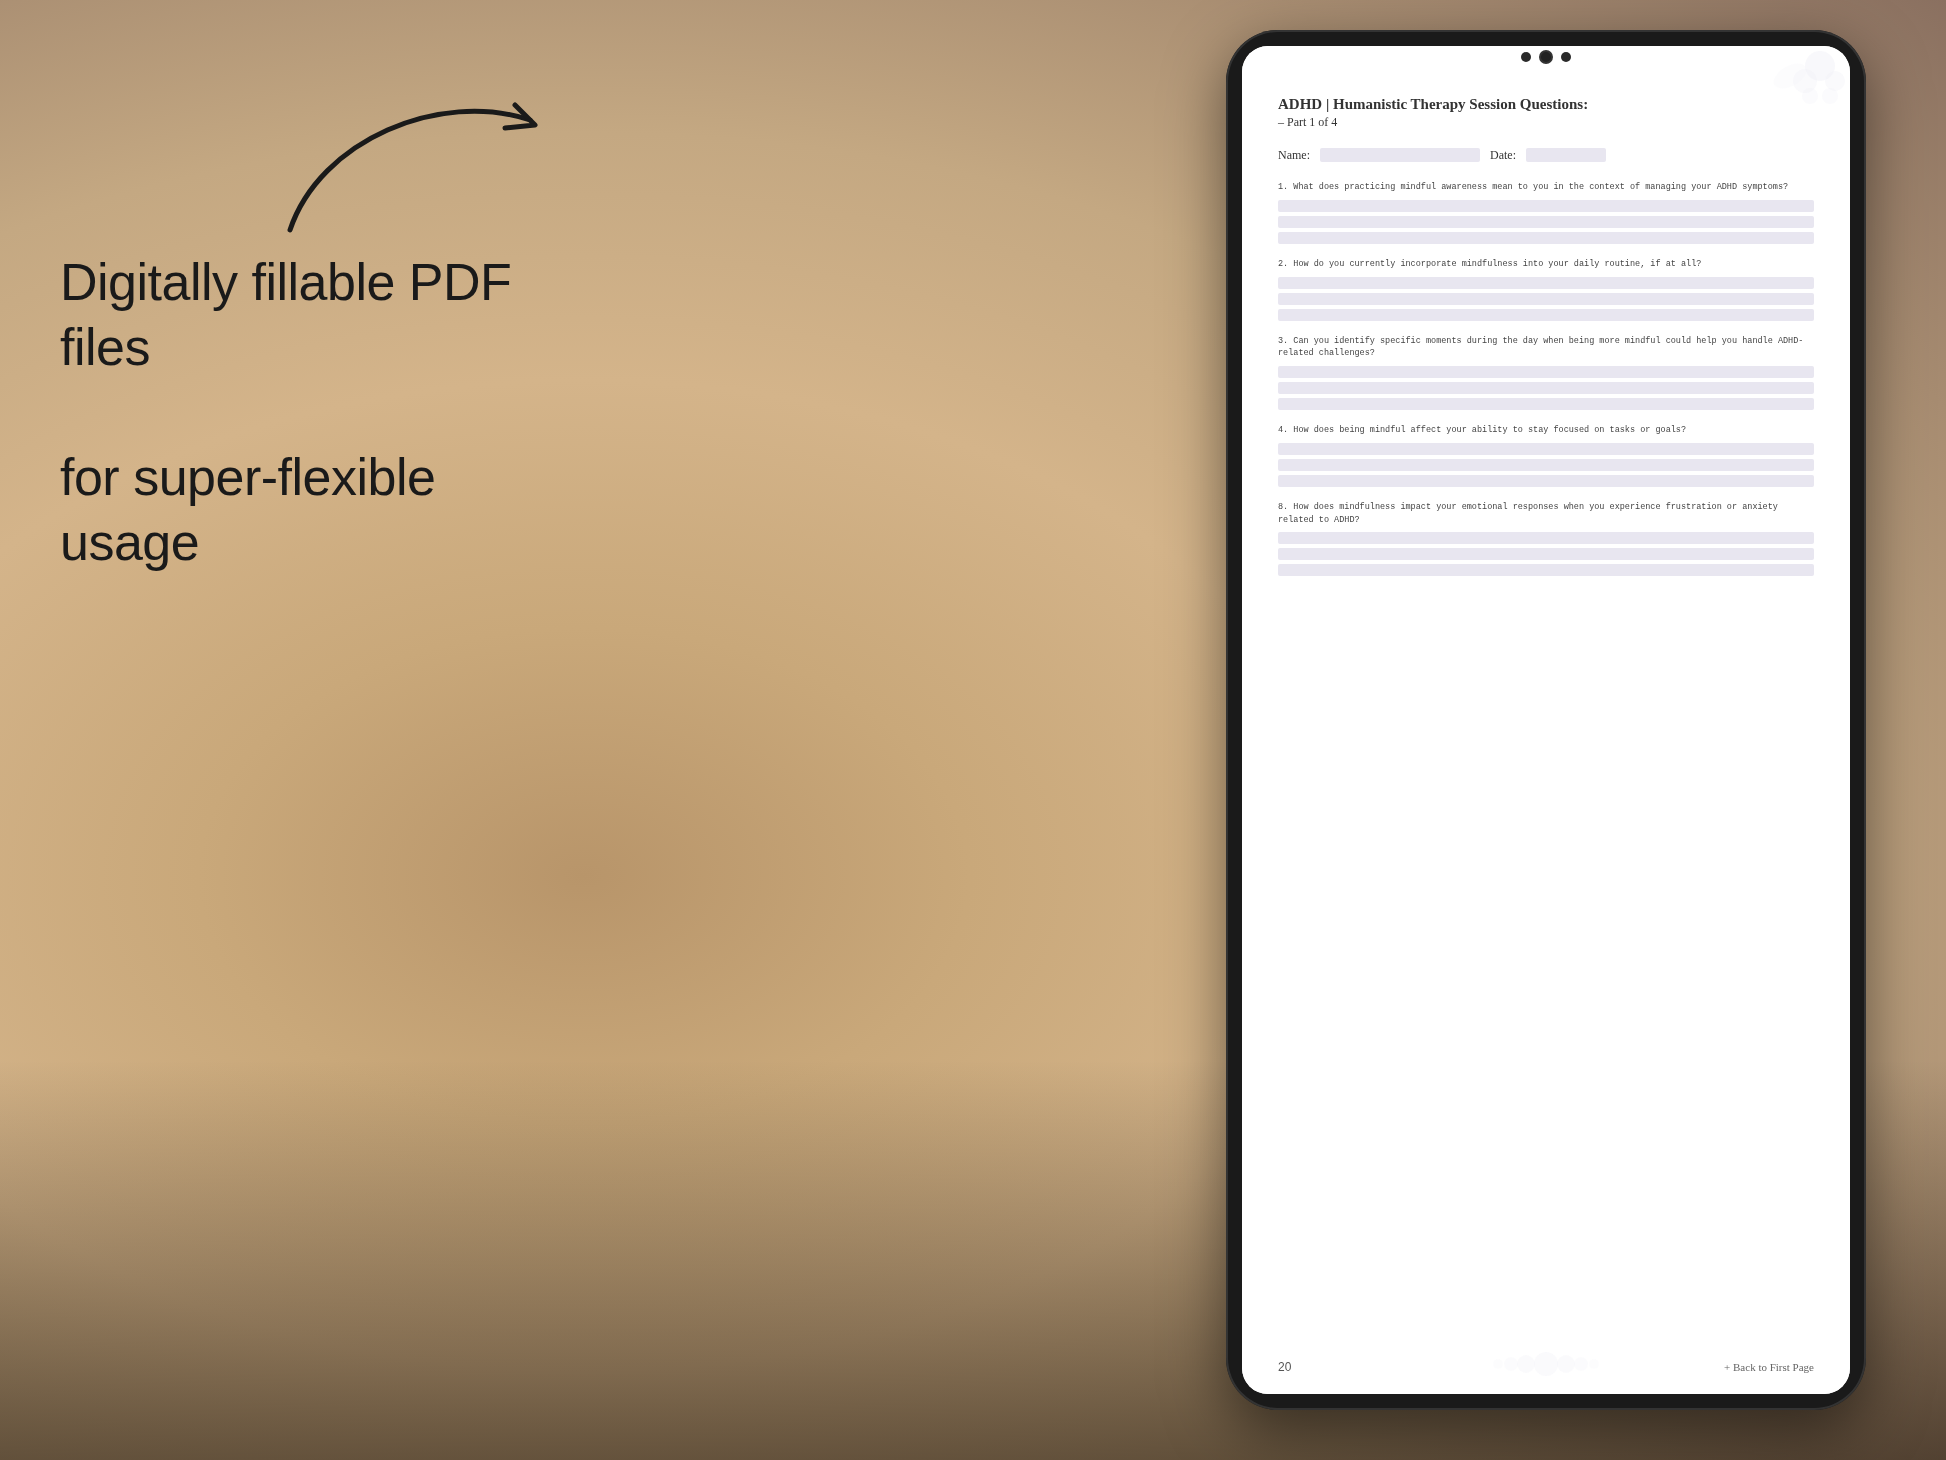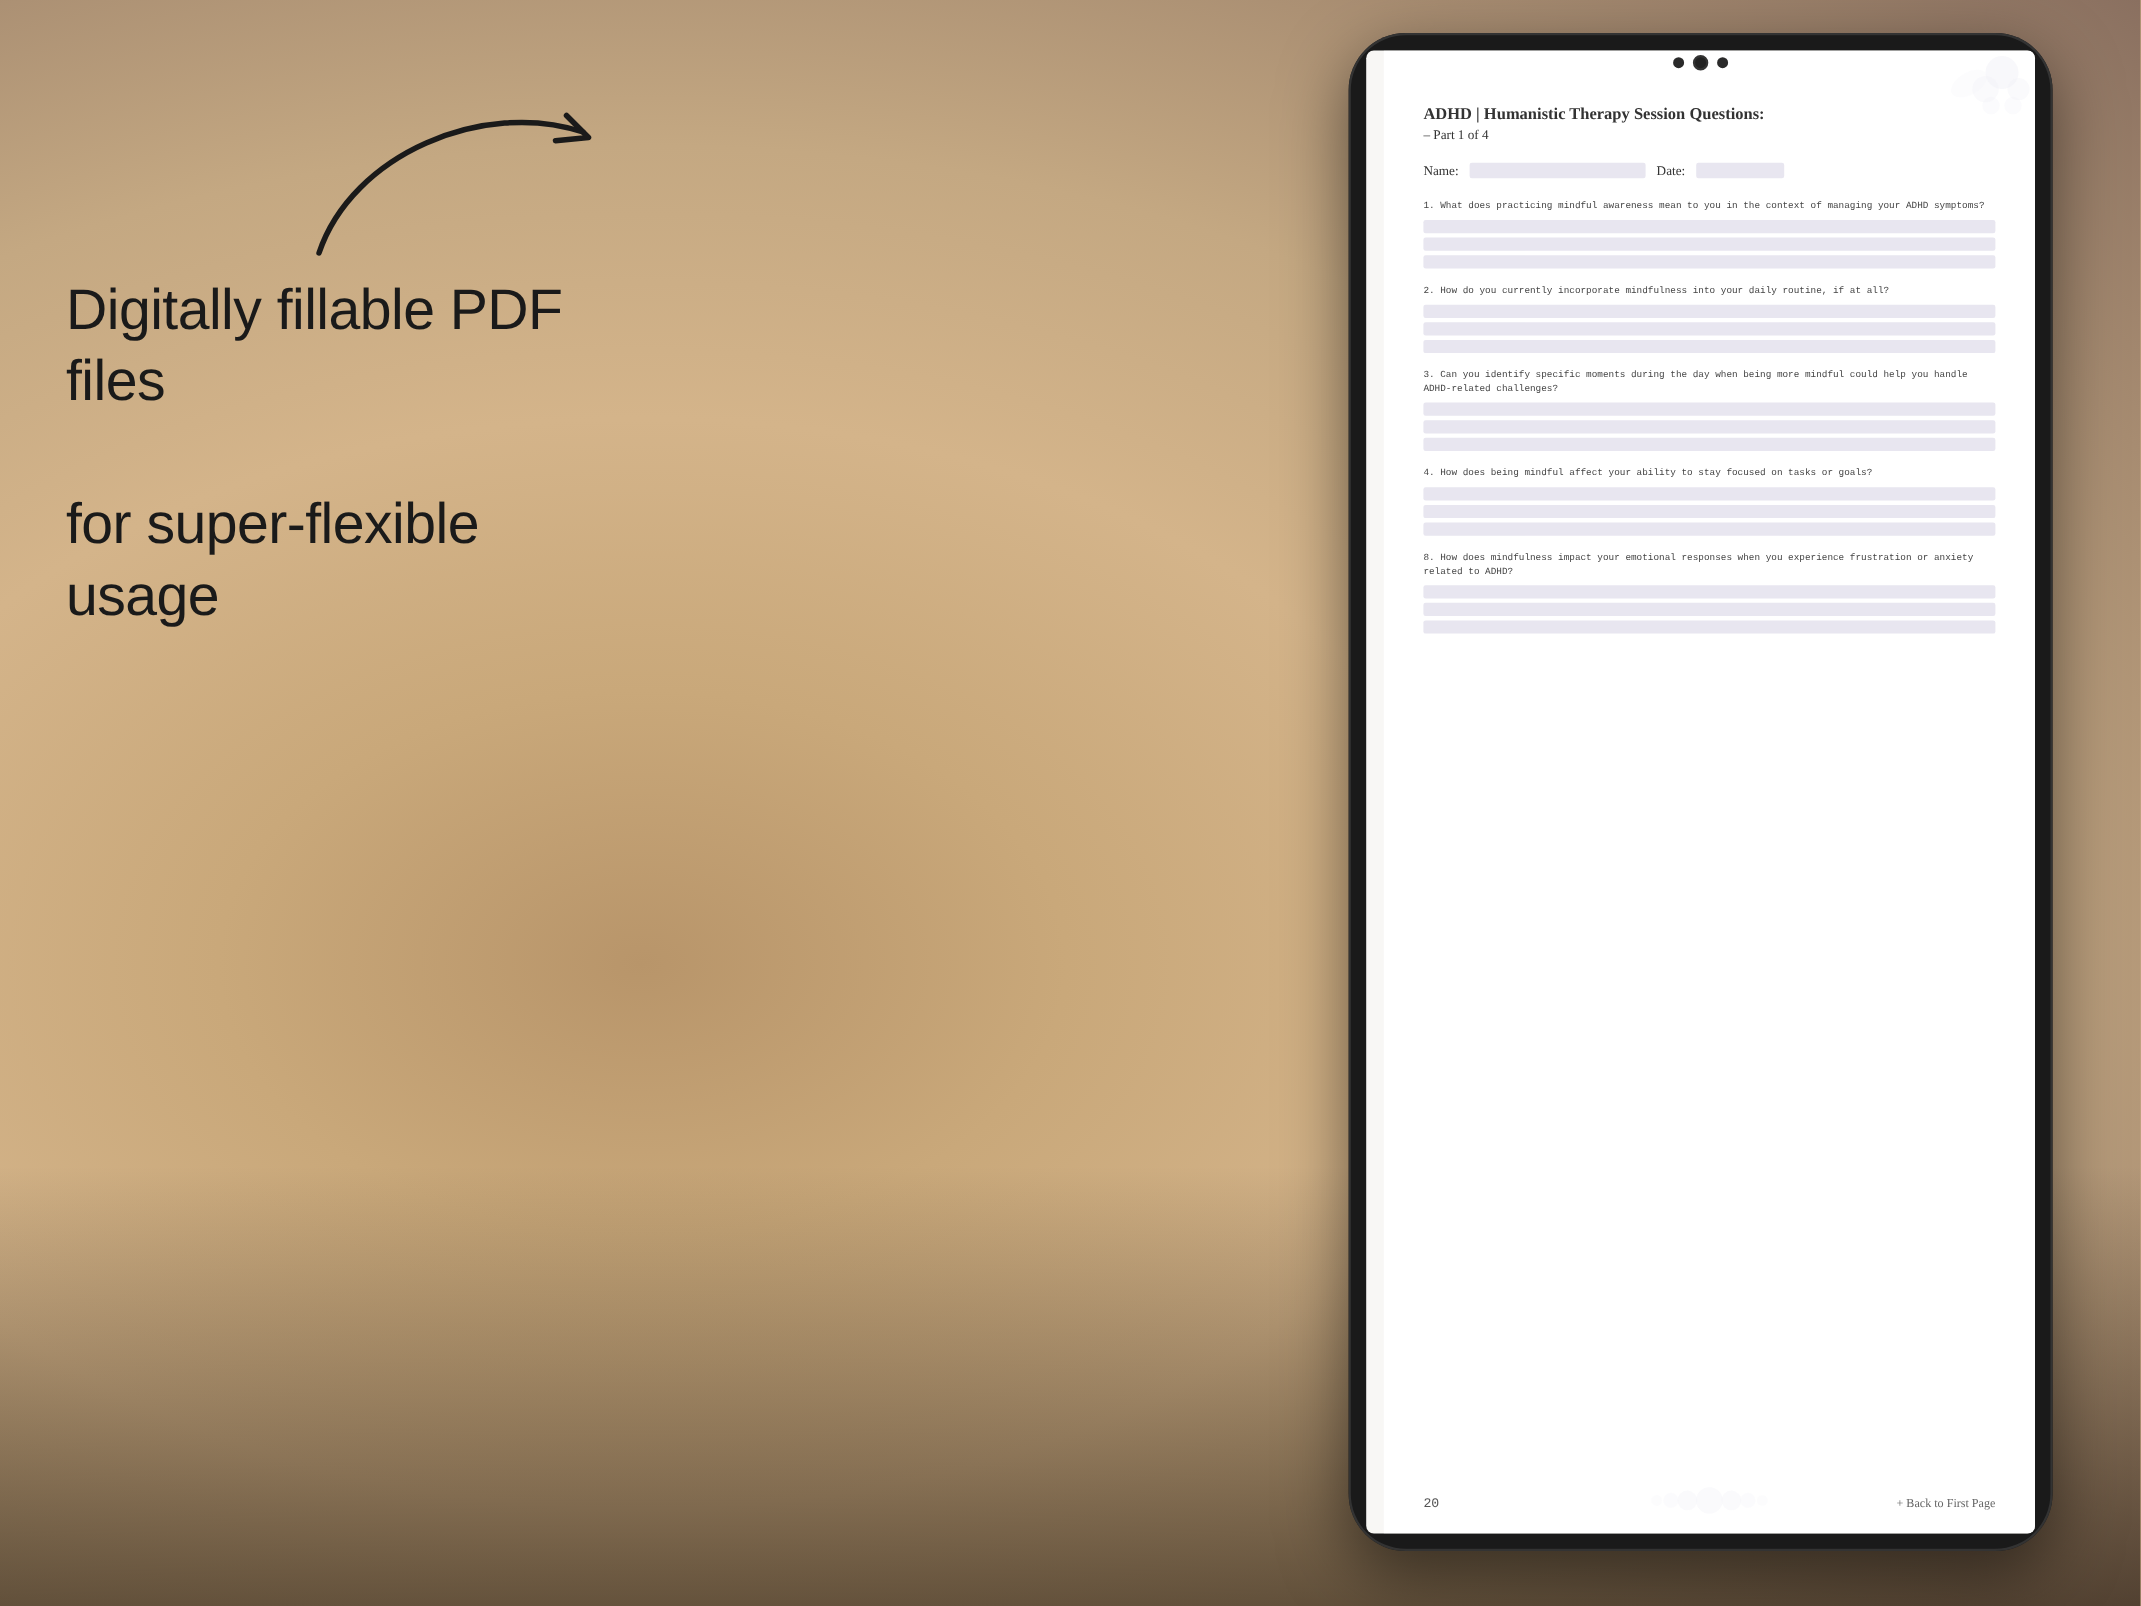--- a/index.html
+++ b/index.html
@@ -108,24 +108,23 @@
       width: 14px;
       height: 14px;
       background: #222;
       border: 2px solid #333;
     }
 
     .tablet-screen {
       width: 100%;
       height: 100%;
       background: #f8f7f5;
-      border-radius: 7px;
+      border-radius: 26px;
       overflow: hidden;
       position: relative;
-      padding-left: 16px;
     }
 
     
     .pdf-page {
       width: 100%;
       height: 100%;
       background: white;
       padding: 28px 36px 20px 36px;
       display: flex;
       flex-direction: column;
@@ -226,21 +225,21 @@
     
     .pdf-footer {
       margin-top: auto;
       display: flex;
       justify-content: space-between;
       align-items: center;
       padding-top: 8px;
     }
 
     .page-num {
-      font-family: Liberation Mono, monospace;
+      font-family: Liberation Sans, sans-serif;
       font-size: 12px;
       color: #555;
     }
 
     .back-link {
       font-family: Georgia, serif;
       font-size: 11px;
       color: #666;
     }
   </style>

